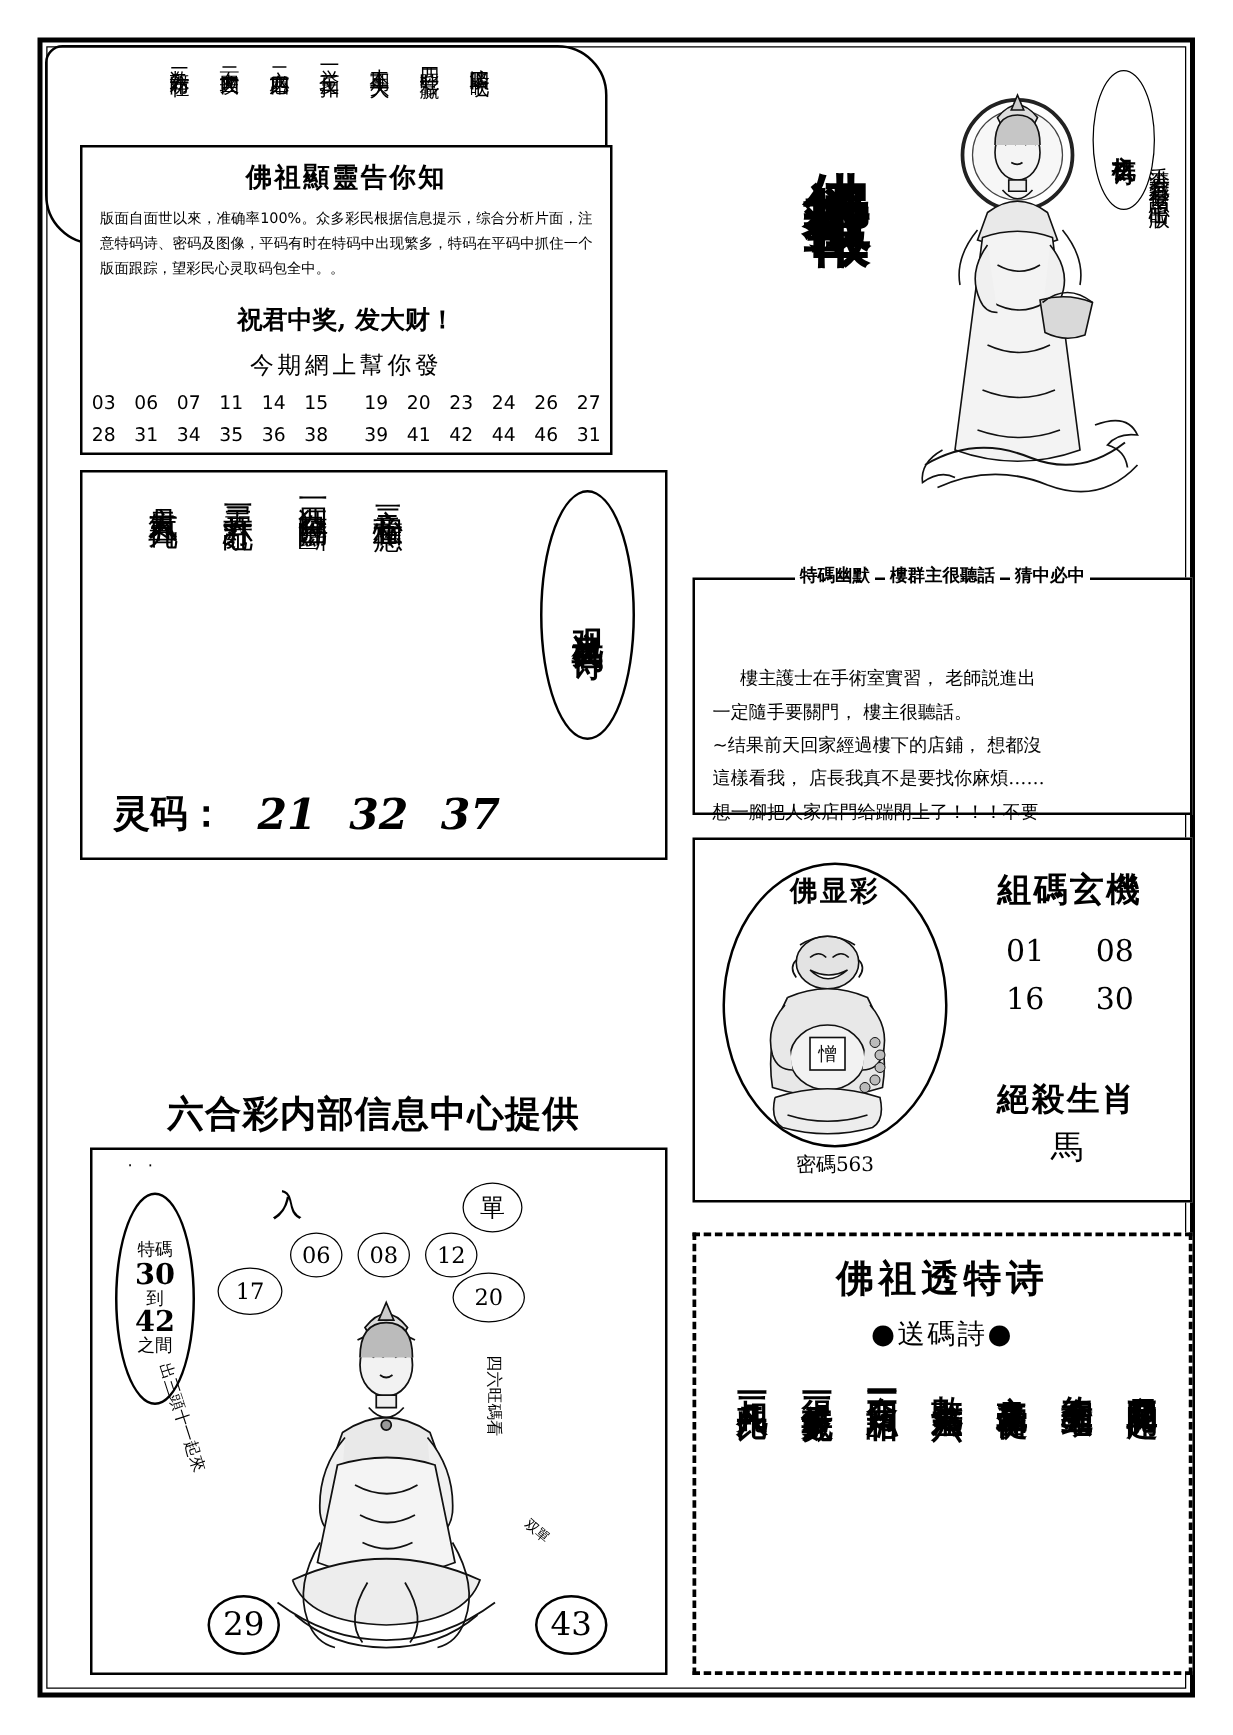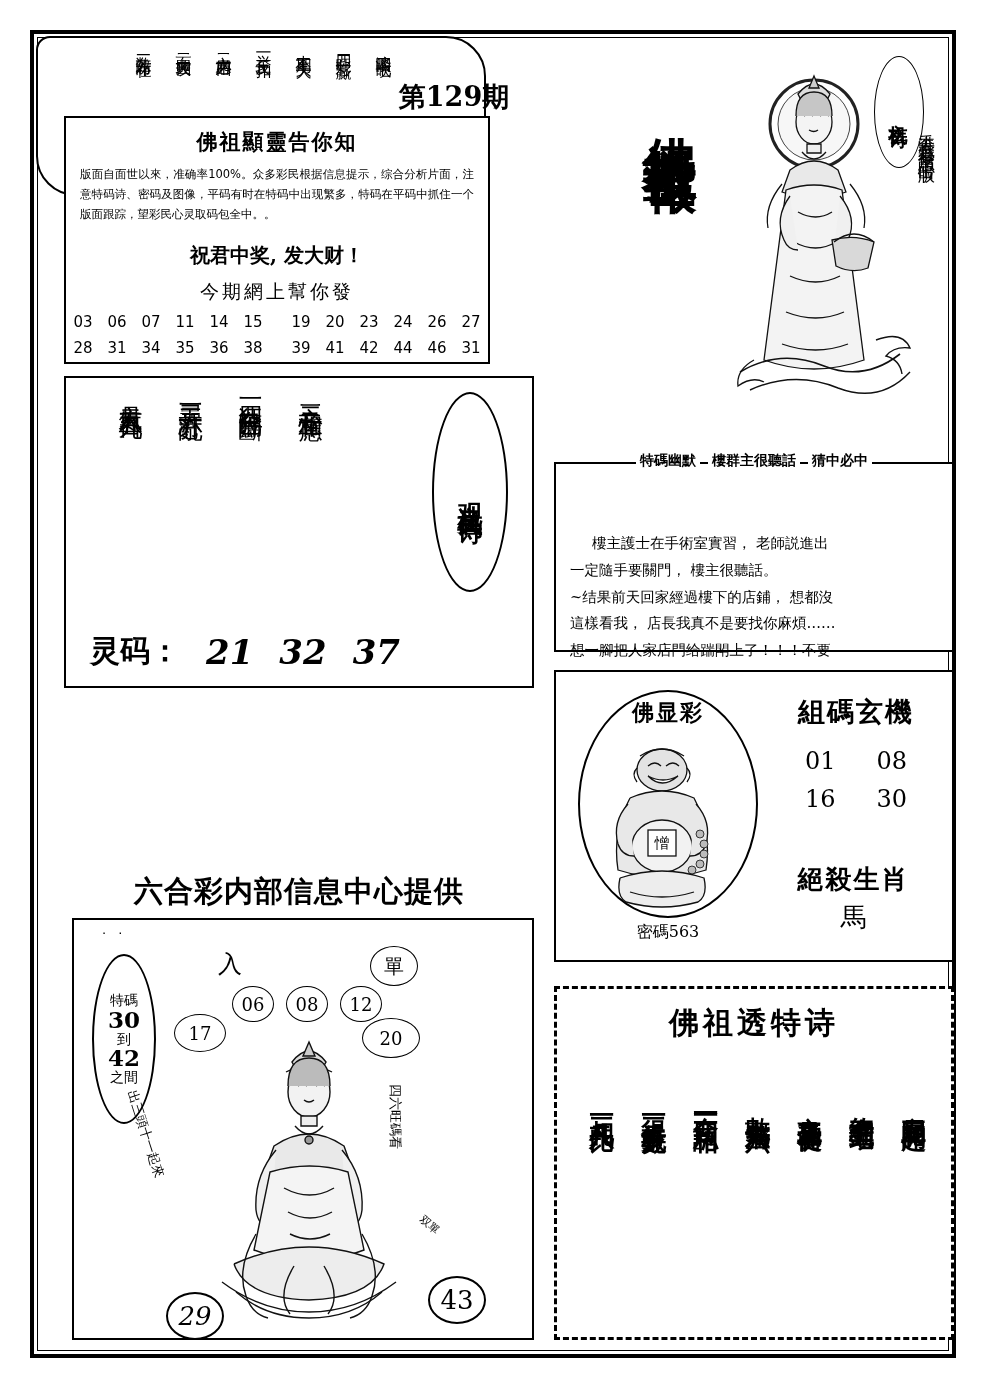--- a/index.html
+++ b/index.html
@@ -226,21 +226,20 @@
   
   .art { position:absolute; }
 </style>
 </head>
 <body>
 
 <div class="page">
   <div class="outer-frame">
     <div class="inner-frame"></div>
 
-    <div class="issue">第129期</div>
 
     <div class="box notice-box">
       <div class="notice-title">佛祖顯靈告你知</div>
       <div class="notice-body">版面自面世以來，准确率100%。众多彩民根据信息提示，综合分析片面，注意特码诗、密码及图像，平码有时在特码中出现繁多，特码在平码中抓住一个版面跟踪，望彩民心灵取码包全中。。</div>
       <div class="notice-wish">祝君中奖, 发大财！</div>
       <div class="notice-sub">今期網上幫你發</div>
 
       <div class="numrow">
         <div class="grp">
           <span>03</span>
@@ -396,21 +395,21 @@
       <div class="circle-num" style="left:212px; top:66px; width:42px; height:36px;">08</div>
       <div class="circle-num" style="left:266px; top:66px; width:42px; height:36px;">12</div>
 
       <div class="oval-num" style="left:100px; top:94px; width:52px; height:38px;">17</div>
       <div class="oval-num" style="left:288px; top:98px; width:58px; height:40px;">20</div>
 
       <div class="tilt-text" style="left:66px; top:168px; transform:rotate(72deg); transform-origin:left top;">出三頭十一起來</div>
       <div class="tilt-text" style="left:330px; top:164px; transform:rotate(90deg); transform-origin:left top;">四六旺碼看</div>
       <div class="tilt-text" style="left:352px; top:292px; transform:rotate(40deg); transform-origin:left top; font-size:11px;">双單</div>
 
-      <div class="big-circle" style="left:92px; top:372px; width:58px; height:48px;font-style:italic;">29</div>
+      <div class="big-circle" style="left:92px; top:356px; width:58px; height:48px;">29</div>
       <div class="big-circle" style="left:354px; top:356px; width:58px; height:48px;">43</div>
     </div>
 
     <div class="masthead">
 
       <svg class="art" style="left:140px; top:2px;" width="250" height="356" viewBox="0 0 250 356">
         <g>
           <circle cx="120" cy="52" r="44" fill="none" stroke="#222" stroke-width="3"></circle>
           <circle cx="120" cy="52" r="36" fill="#f7f7f7" stroke="#444" stroke-width="1"></circle>
           <g fill="none" stroke="#111" stroke-width="1.3">
@@ -517,20 +516,21 @@
           <span>16</span>
           <span>30</span>
         </div>
       </div>
       <div class="zuma-kill">絕殺生肖</div>
       <div class="zuma-kill-val">馬</div>
     </div>
 
     <div class="box tete-box">
       <div class="tete-title">佛祖透特诗</div>
+      <div class="tete-sub">●送碼詩●</div>
       <div class="tete-cols">
         <div class="tete-col">
           <div class="vtext">定局五同開起</div>
         </div>
         <div class="tete-col">
           <div class="vtext">約全五七五頭</div>
         </div>
         <div class="tete-col">
           <div class="vtext">立贏見和當從</div>
         </div>

